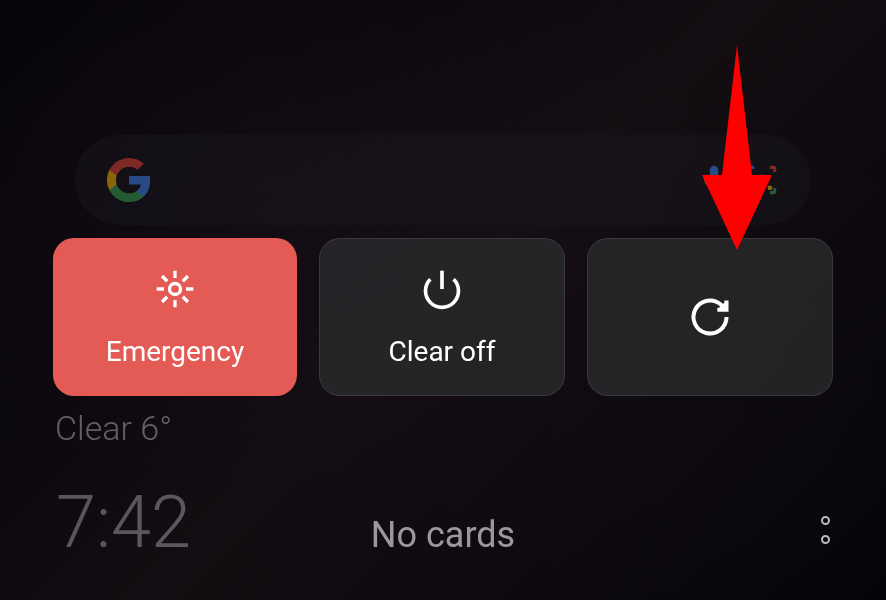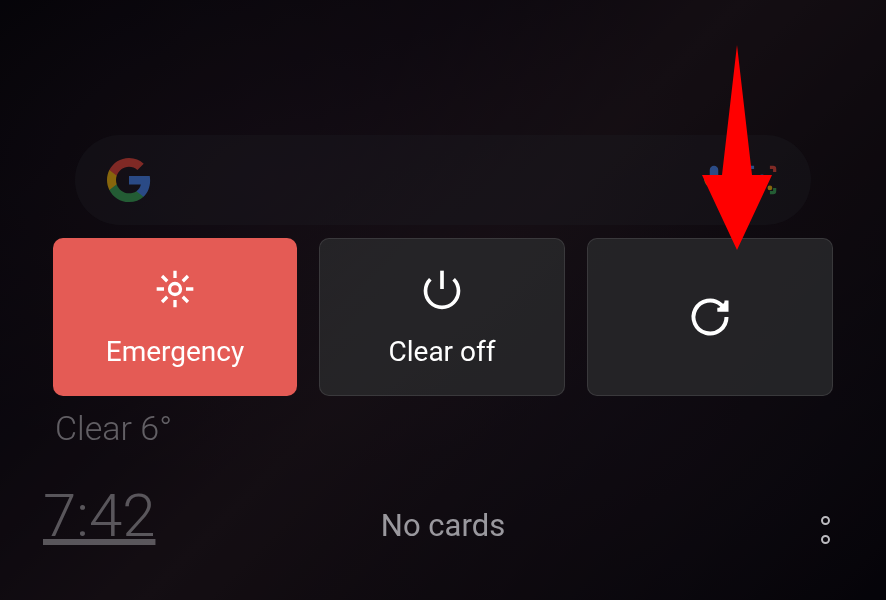--- a/index.html
+++ b/index.html
@@ -68,21 +68,21 @@
       top: 238px;
       left: 53px;
       right: 53px;
       display: flex;
       gap: 22px;
     }
     
     .power-button {
       flex: 1;
       height: 158px;
-      border-radius: 10px;
+      border-radius: 21px;
       display: flex;
       flex-direction: column;
       align-items: center;
       justify-content: center;
       gap: 24px;
       border: 1px solid rgba(255,255,255,0.1);
       cursor: pointer;
     }
     
     .power-button.emergency {
@@ -116,34 +116,33 @@
     }
     
     .weather-text {
       font-size: 34px;
       font-weight: 300;
     }
     
     .clock {
       position: absolute;
       top: 480px;
-      left: 43px;
+      left: 56px;
       color: rgba(200,200,205,0.4);
-      font-size: 60px;
+      font-size: 72px;
       font-weight: 300;
-      text-decoration: underline;
     }
     
     .no-cards {
       position: absolute;
-      bottom: 56px;
+      bottom: 44px;
       left: 50%;
       transform: translateX(-50%);
       color: rgba(200,200,205,0.75);
-      font-size: 31px;
+      font-size: 36px;
       font-weight: 400;
     }
     
     .more-dots {
       position: absolute;
       bottom: 56px;
       right: 56px;
       display: flex;
       flex-direction: column;
       gap: 10px;

